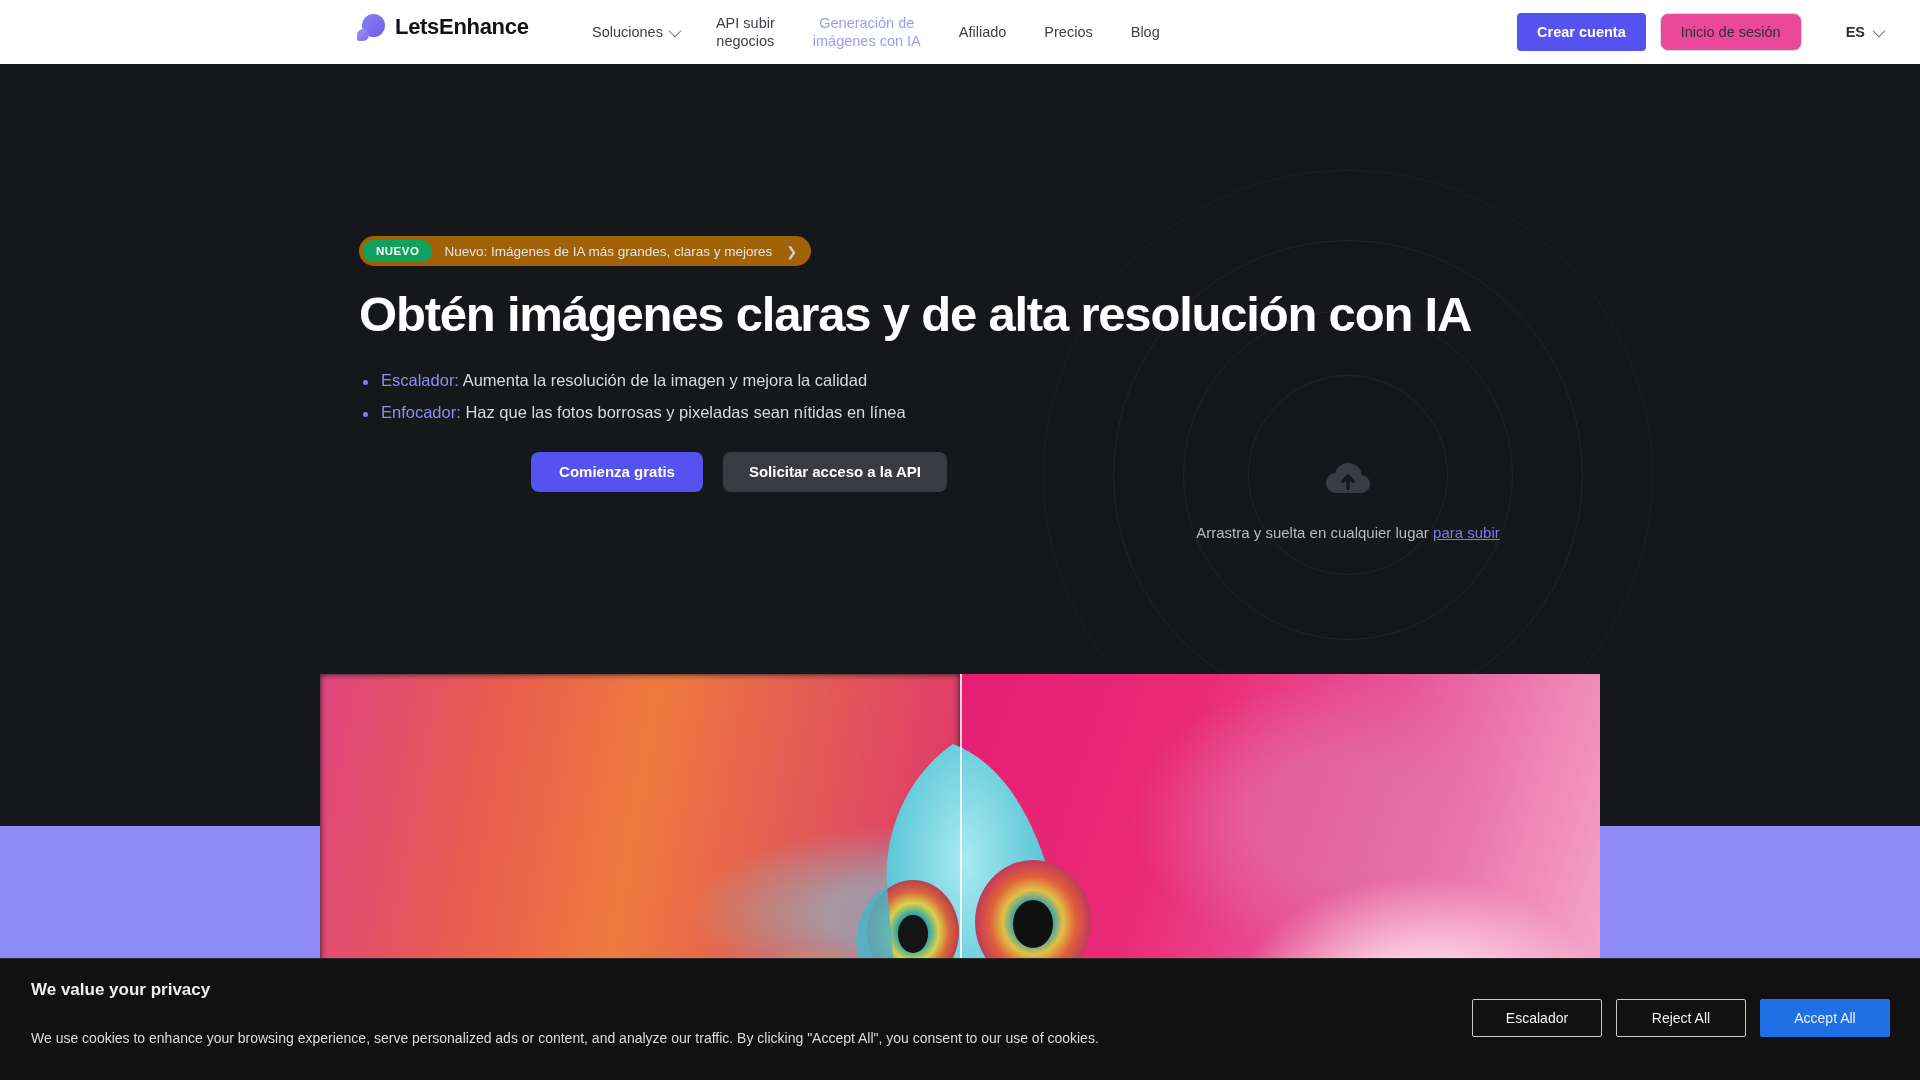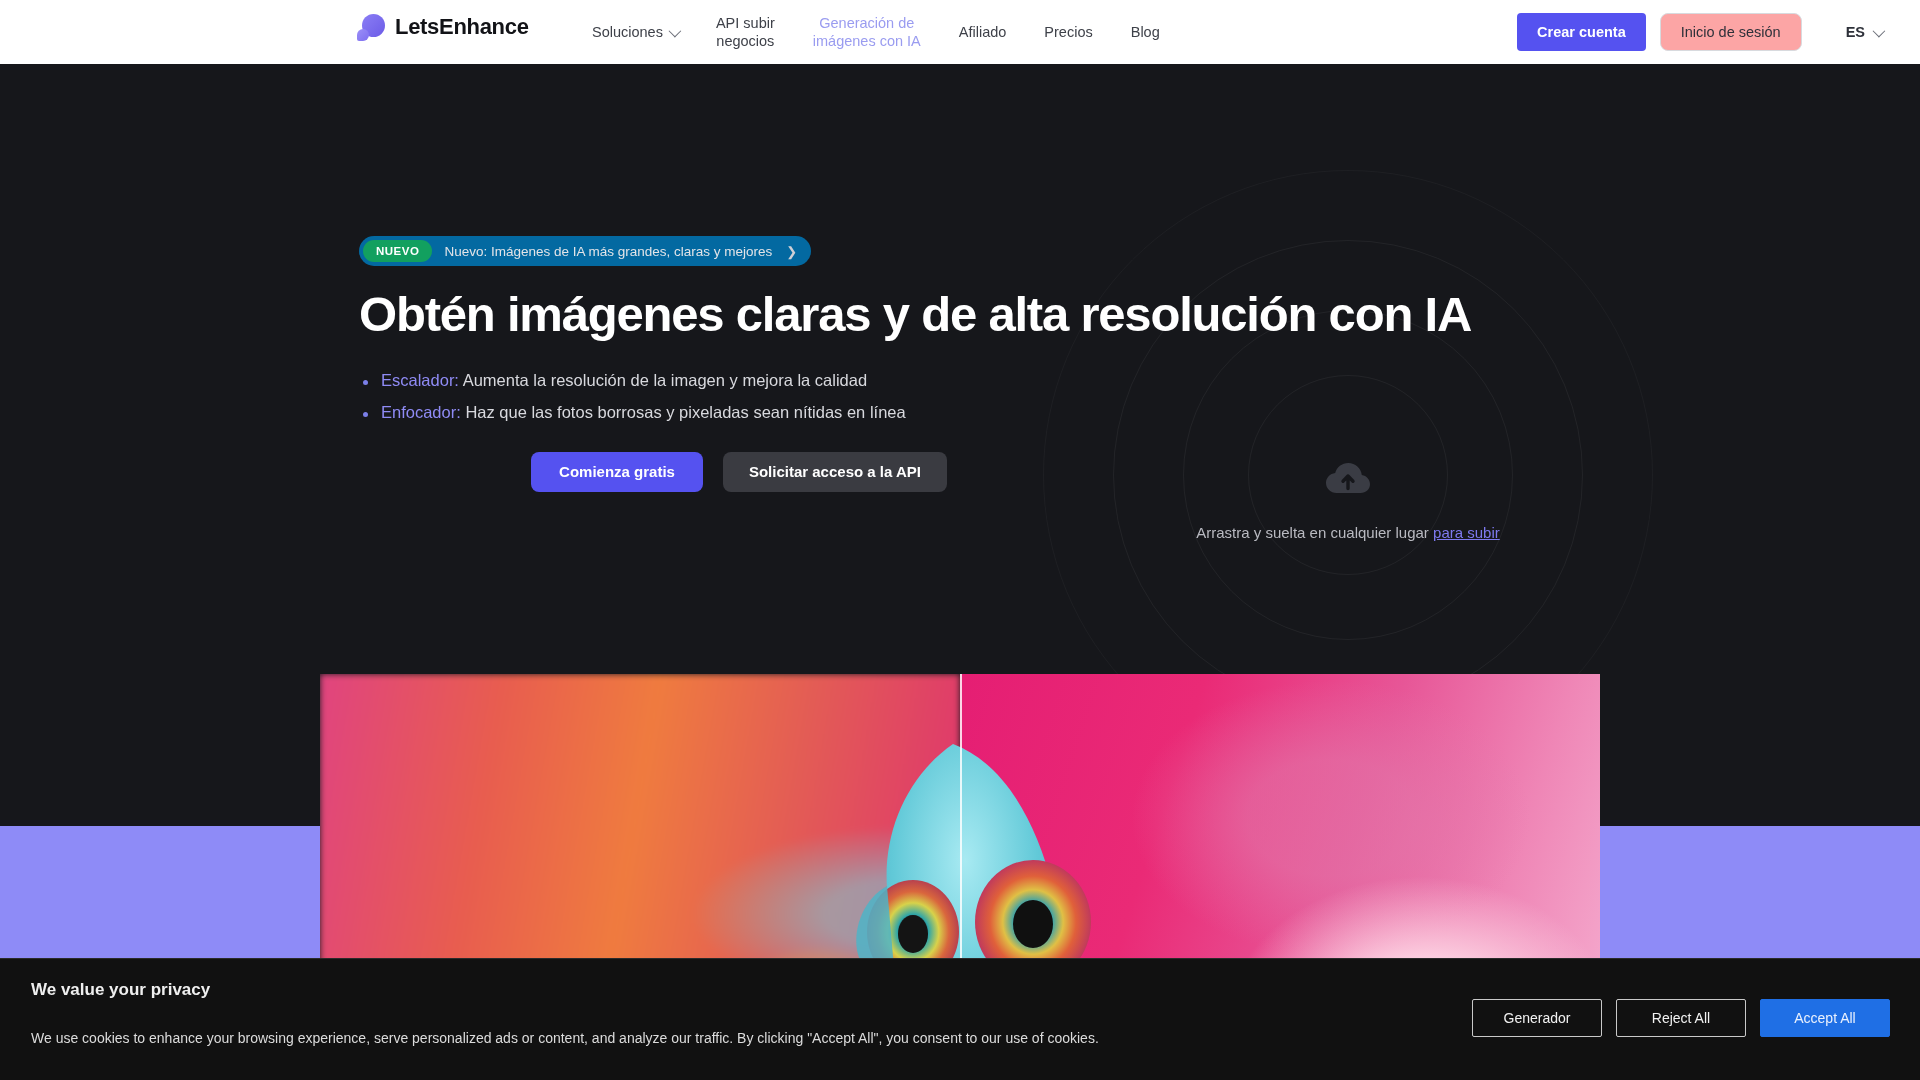--- a/index.html
+++ b/index.html
@@ -58,21 +58,21 @@
     display:flex; align-items:center; gap:0;
   }
   .btn-signup{
     margin-left:26px;
     background:#5552f0; color:#fff; border:none; border-radius:4px;
     font-size:14.5px; font-weight:bold; padding:0 20px; height:38px;
     cursor:pointer; font-family:inherit;
   }
   .btn-login{
     margin-left:14px;
-    background:#fca5a5; color:#2d3039; border:1px solid #d8dade; border-radius:8px;
+    background:#ec4899; color:#2d3039; border:1px solid #d8dade; border-radius:8px;
     font-size:14.5px; padding:0 20px; height:38px; cursor:pointer;
     font-family:inherit;
   }
   .lang{
     margin-left:22px; margin-right:38px;
     display:flex; align-items:center; gap:8px;
     font-size:14.5px; color:#2d3039; font-weight:bold; cursor:pointer;padding-left:22px;
   }
   .lang .chev{ border-color:#6b6e78; }
 
@@ -92,21 +92,21 @@
   }
   .ring.r1{ width:200px; height:200px; }
   .ring.r2{ width:330px; height:330px; }
   .ring.r3{ width:470px; height:470px; }
   .ring.r4{ width:610px; height:610px; border-color:rgba(255,255,255,0.035); }
 
   .hero-left{ position:absolute; left:359px; top:172px; width:760px; }
 
   .badge-row{
     display:inline-flex; align-items:center; gap:12px;
-    background:#0369a1; border-radius:999px; padding:4px 14px 4px 4px;
+    background:#a16207; border-radius:999px; padding:4px 14px 4px 4px;
     cursor:pointer;
   }
   .badge-new{
     background:#12a05f; color:#fff; font-size:11.5px; font-weight:bold;
     letter-spacing:0.5px; border-radius:999px; padding:5px 13px;
   }
   .badge-text{ font-size:13.5px; color:#e3e4e8; }
   .badge-arrow{ font-size:13px; color:#cfd0d6; margin-left:2px; }
 
   .headline{
@@ -336,17 +336,17 @@
     <path d="M92 150 C70 162 58 190 62 214 C66 236 82 248 100 244" fill="#4fb4c7" opacity="0.85"></path>
   </svg>
 
   <div class="split-line"></div>
 </div>
 
 <div class="cookie">
   <div class="cookie-title">We value your privacy</div>
   <div class="cookie-text">We use cookies to enhance your browsing experience, serve personalized ads or content, and analyze our traffic. By clicking "Accept All", you consent to our use of cookies.</div>
   <div class="cookie-btns">
-    <button class="ck-btn ck-outline">Generador</button>
+    <button class="ck-btn ck-outline">Escalador</button>
     <button class="ck-btn ck-outline">Reject All</button>
     <button class="ck-btn ck-accept">Accept All</button>
   </div>
 </div>
 
 </body></html>

